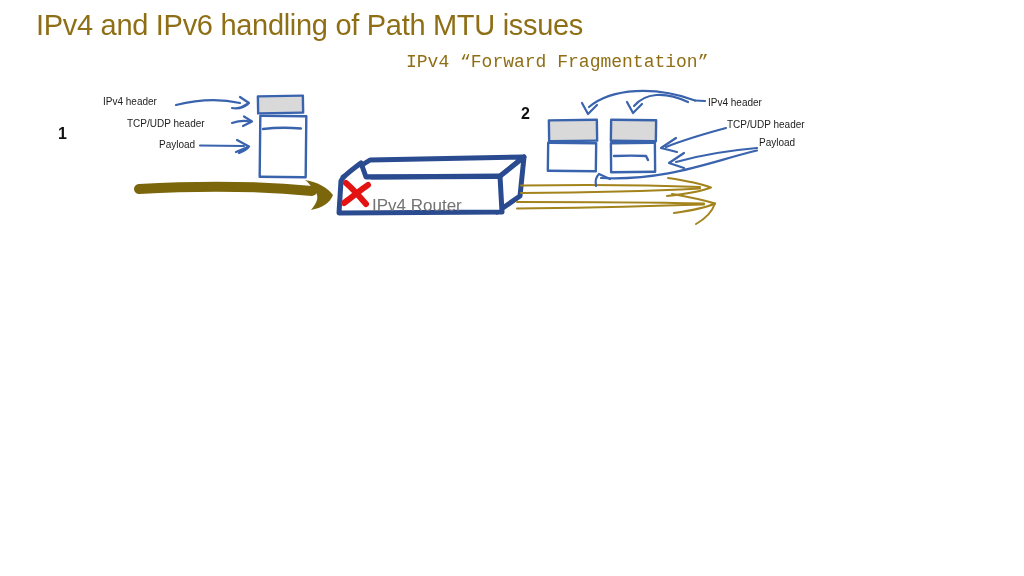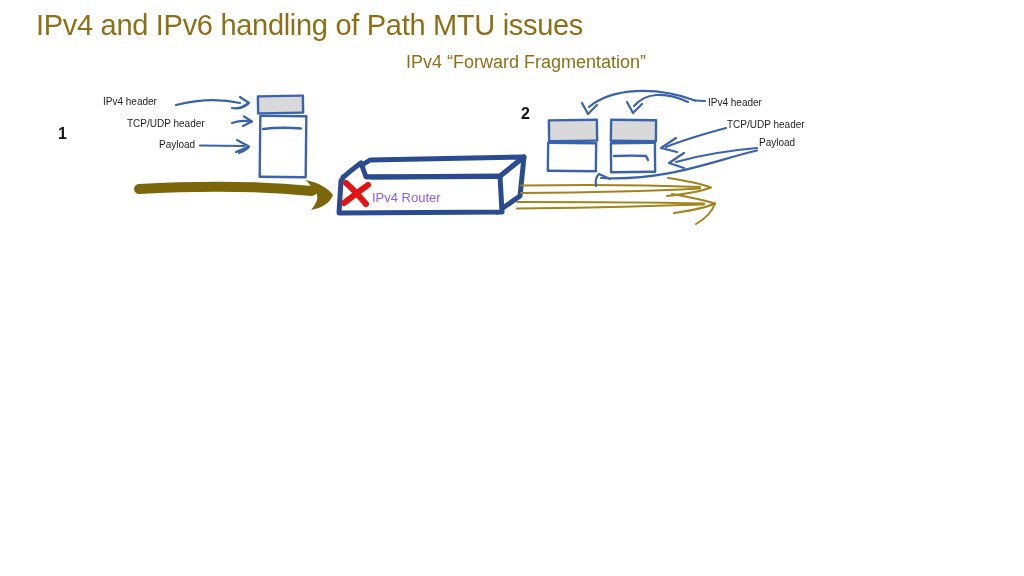--- a/index.html
+++ b/index.html
@@ -6,30 +6,30 @@
   .slide{
     position:relative;width:1024px;height:576px;background:#ffffff;
     font-family:"Liberation Sans",sans-serif;overflow:hidden;
   }
   .abs{position:absolute;}
   .title{
     left:36px;top:9px;font-size:29px;color:#8f6f16;letter-spacing:-0.3px;
     white-space:nowrap;
   }
   .subtitle{
-    left:406px;top:52px;font-size:18px;color:#8f6f16;white-space:nowrap;
+    left:406px;top:52px;font-size:18px;color:#8f6f16;white-space:nowrap;font-family:Liberation Mono, monospace;
   }
   .small-label{
     font-size:10px;color:#1c1c1c;white-space:nowrap;line-height:11px;text-align:right;
   }
   .step-number{
     font-size:16px;font-weight:bold;color:#111;line-height:16px;
   }
   .router-label{
-    font-size:13px;color:#8b5cf6;white-space:nowrap;line-height:14px;
+    font-size:17px;color:#737373;white-space:nowrap;line-height:14px;margin-top:8px;
   }
   svg{position:absolute;left:0;top:0;}
 </style>
 </head>
 <body>
 
 <div class="slide">
 
   <svg width="1024" height="576" viewBox="0 0 1024 576">
 

